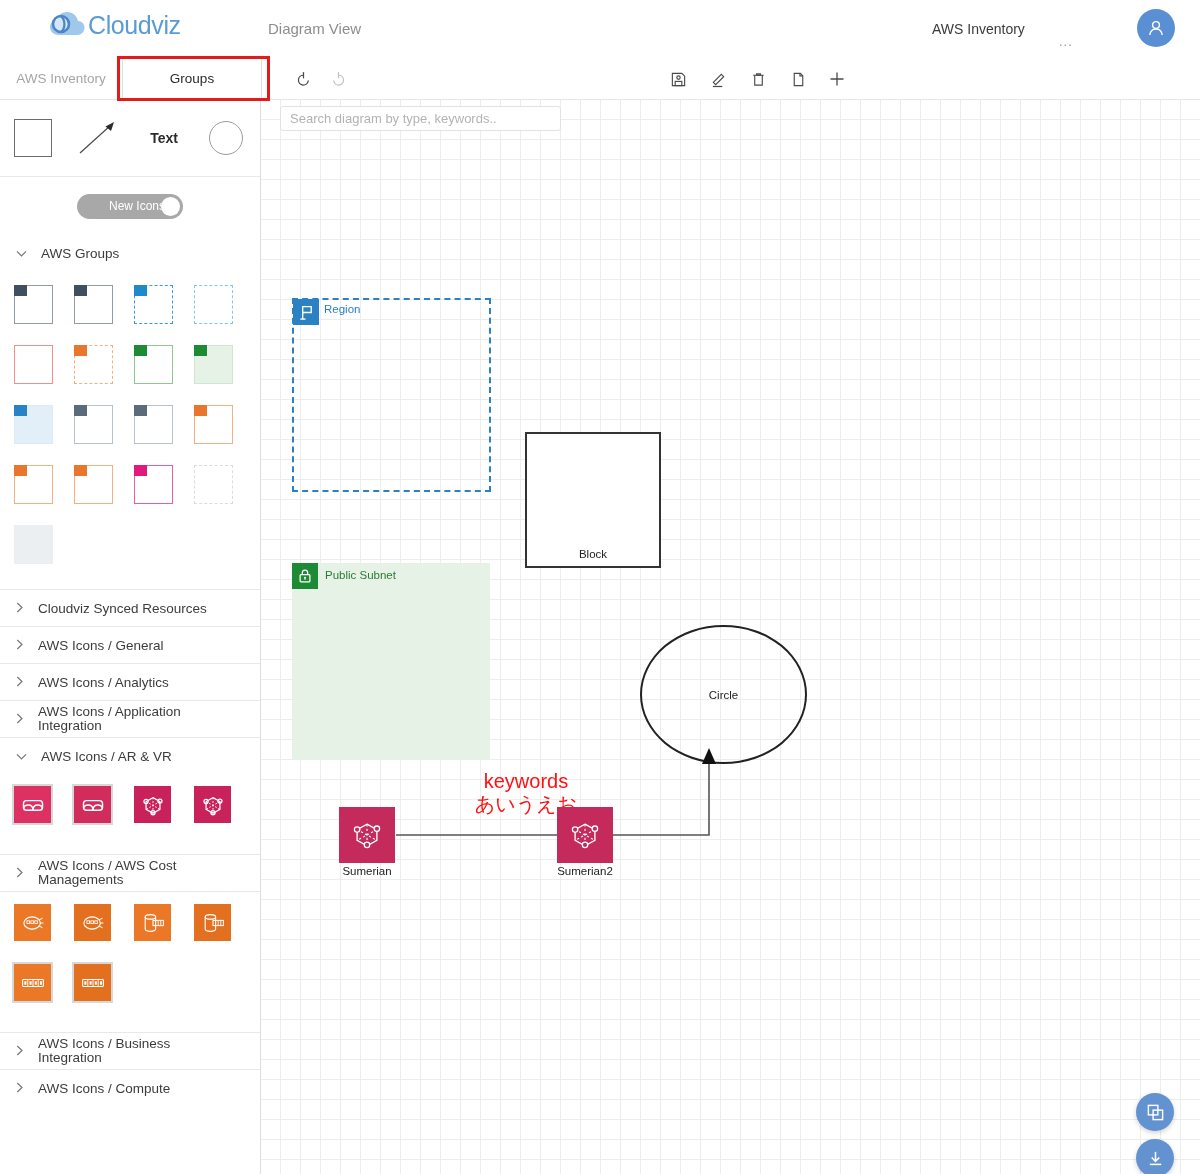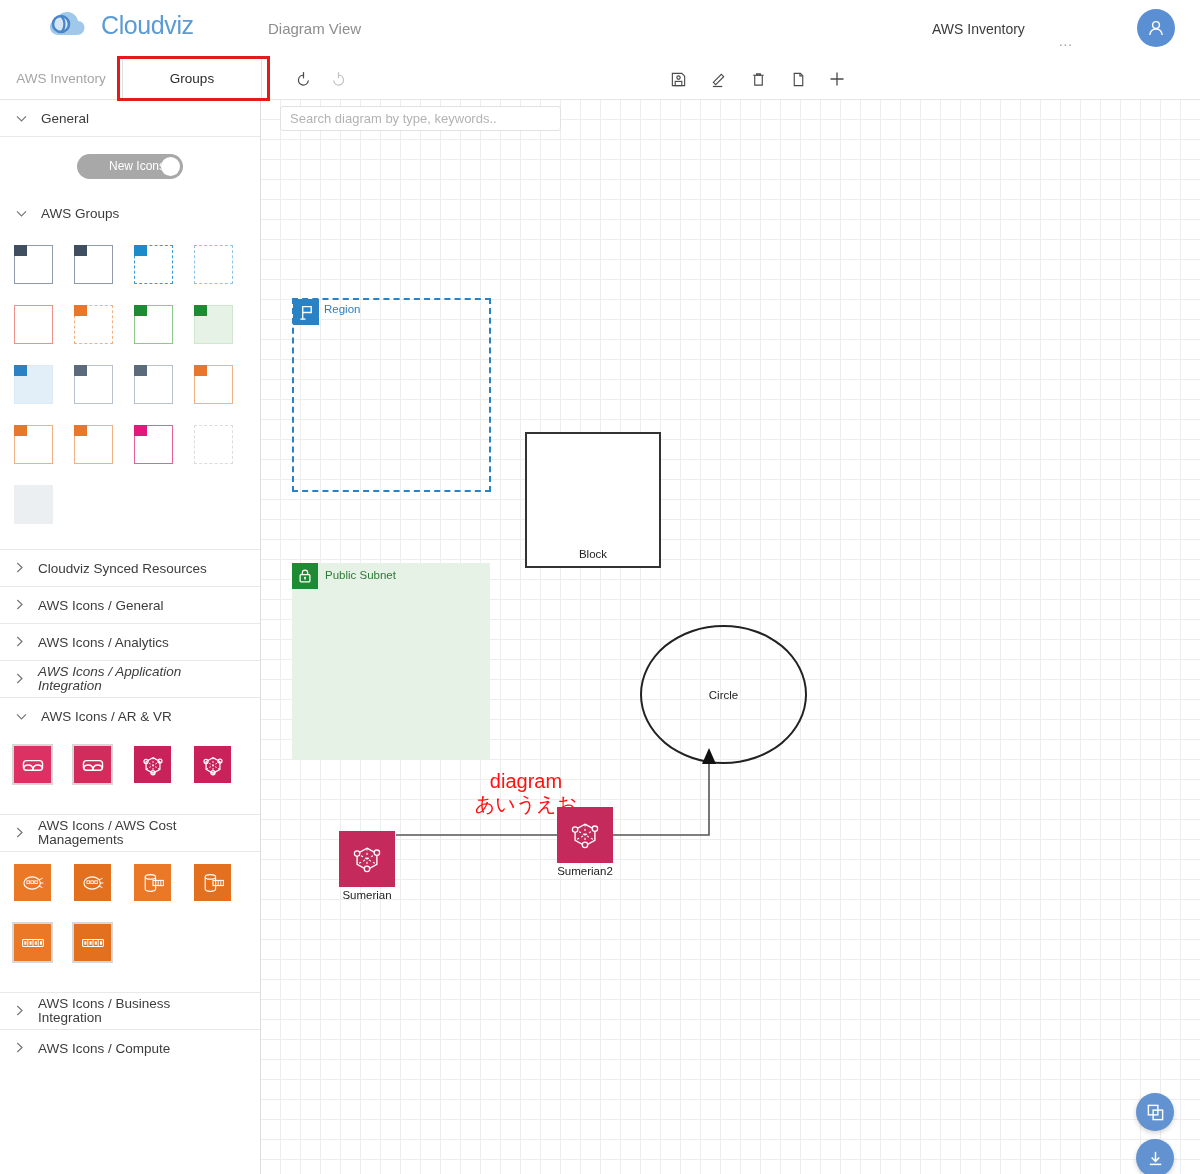--- a/index.html
+++ b/index.html
@@ -9,21 +9,21 @@
     background: #ffffff;
     overflow: hidden;
   }
   #app { position: relative; width: 1200px; height: 1174px; }
 
   
   .header {
     position: absolute; left: 0; top: 0; width: 1200px; height: 58px;
     background: #fff; display: flex; align-items: center;
   }
-  .logo-wrap { position: absolute; left: 48px; top: 9px; display: flex; align-items: center; gap: 15px; }
+  .logo-wrap { position: absolute; left: 48px; top: 9px; display: flex; align-items: center; gap: 2px; }
   .logo-mark { width: 38px; height: 32px; position: relative; }
   .logo-text { font-size: 25px; color: #5b9bd5; letter-spacing: -0.4px; font-family: "Liberation Sans", sans-serif; }
   .header-view-title {
     position: absolute; left: 268px; top: 20px;
     font-size: 15px; color: #8d8d8d;
   }
   .header-account {
     position: absolute; left: 932px; top: 21px;
     font-size: 14px; color: #3b3b3b;
   }
@@ -189,21 +189,21 @@
     font-size: 11.5px; color: #222;
   }
   .node {
     position: absolute; width: 56px; height: 56px;
     display: flex; align-items: center; justify-content: center;
   }
   .node-label {
     position: absolute; top: 58px; left: -22px; width: 100px; text-align: center;
     font-size: 11.5px; color: #222;
   }
-  .sumerian1 { left: 78px; top: 707px; background: #c52a5d; margin-top: 24px; }
+  .sumerian1 { left: 78px; top: 707px; background: #c52a5d; }
   .sumerian2 { left: 296px; top: 707px; background: #c52a5d; }
   .annotation {
     position: absolute; left: 150px; top: 670px; width: 230px; text-align: center;
     color: #ff1111; font-size: 20px; line-height: 23px;
   }
 
   
   .fab {
     position: absolute; width: 38px; height: 38px; border-radius: 50%;
     background: #6292cf; display: flex; align-items: center; justify-content: center;
@@ -307,29 +307,32 @@
           <path d="M13 4.3 H15.4 M13 9 H15.4" stroke="#6a6a6a" stroke-width="1.1"></path>
         </svg>
       </span>
       <span class="label">Diagram Templates</span>
     </div>
   </div>
   <div class="tab-highlight"></div>
 
   <div class="sidebar">
 
-    <div class="sec-head">
-      <span>
-        <svg width="11" height="8" viewBox="0 0 11 8">
-            <path d="M1 1.3 L5.5 6 L10 1.3" fill="none" stroke="#777" stroke-width="1.2"></path>
-          </svg>
-      </span>
-      <span class="sec-label">General</span>
-    </div>
-
+
+    <div class="general-row">
+      <div class="gen-square"></div>
+      <div class="gen-line">
+        <svg width="42" height="38" viewBox="0 0 42 38">
+          <path d="M3 34 L34 6" stroke="#4a4a4a" stroke-width="1.2"></path>
+          <path d="M37 3 L28.5 7.5 L34 12 Z" fill="#2b2b2b"></path>
+        </svg>
+      </div>
+      <div class="gen-text">Text</div>
+      <div class="gen-circle"></div>
+    </div>
 
     <div class="divider"></div>
 
     <div class="toggle-row">
       <div class="toggle">
         <span class="tl">New Icons</span>
         <span class="knob"></span>
       </div>
     </div>
 
@@ -430,21 +433,21 @@
           <span><svg width="8" height="11" viewBox="0 0 8 11">
               <path d="M1.3 1 L6 5.5 L1.3 10" fill="none" stroke="#777" stroke-width="1.2"></path>
             </svg></span>
           <span class="sec-label">AWS Icons / Analytics</span>
         </div>
         <div class="divider"></div>
         <div class="sec-head small-label">
           <span><svg width="8" height="11" viewBox="0 0 8 11">
               <path d="M1.3 1 L6 5.5 L1.3 10" fill="none" stroke="#777" stroke-width="1.2"></path>
             </svg></span>
-          <span class="sec-label" style="width: 170px; font-style: italic;">AWS Icons / Application Integration</span>
+          <span class="sec-label" style="width: 170px;">AWS Icons / Application Integration</span>
         </div>
         <div class="divider"></div>
         <div class="sec-head">
           <span><svg width="11" height="8" viewBox="0 0 11 8">
               <path d="M1 1.3 L5.5 6 L10 1.3" fill="none" stroke="#777" stroke-width="1.2"></path>
             </svg></span>
           <span class="sec-label">AWS Icons / AR &amp; VR</span>
         </div>
         <div class="icon-grid">
           <div class="icon-cell">
@@ -619,21 +622,21 @@
     </div>
 
     <svg style="position:absolute;left:0;top:0;width:939px;height:1074px;pointer-events:none;">
       <path d="M135 735 H308" stroke="#555" stroke-width="1.6" fill="none"></path>
       <path d="M303 728 L317 735 L303 742 Z" fill="#111"></path>
       <path d="M352 735 H448 V660" stroke="#555" stroke-width="1.6" fill="none"></path>
       <path d="M441 664 L448 648 L455 664 Z" fill="#111"></path>
     </svg>
 
     <div class="annotation">
-      <div>diagram</div>
+      <div>keywords</div>
       <div>あいうえお</div>
     </div>
 
     <div class="node sumerian1">
       <svg width="36" height="36" viewBox="0 0 40 40">
         <path d="M20 8 L31 14 L31 26 L20 32 L9 26 L9 14 Z" fill="none" stroke="#fff" stroke-width="1.5"></path>
         <path d="M20 8 L20 32 M9 14 L31 26 M31 14 L9 26" stroke="#fff" stroke-width="1.2" stroke-dasharray="2.5 2.5"></path>
         <circle cx="9" cy="14" r="3" fill="#c52a5d" stroke="#fff" stroke-width="1.4"></circle>
         <circle cx="31" cy="13" r="3" fill="#c52a5d" stroke="#fff" stroke-width="1.4"></circle>
         <circle cx="20" cy="31" r="3" fill="#c52a5d" stroke="#fff" stroke-width="1.4"></circle>

